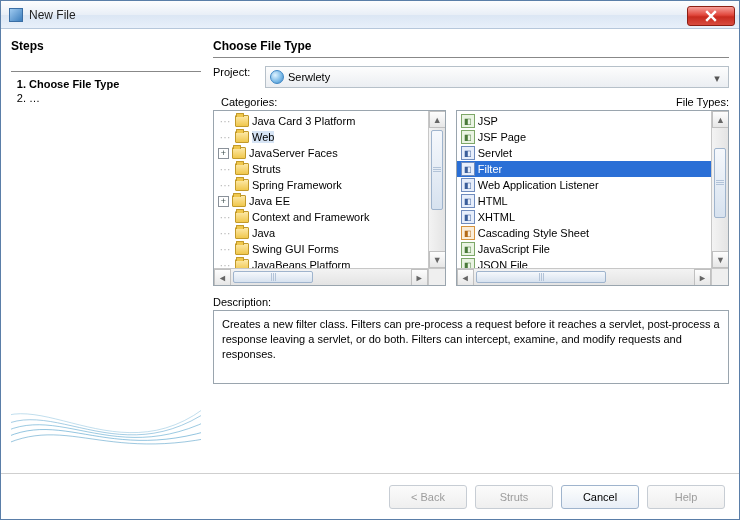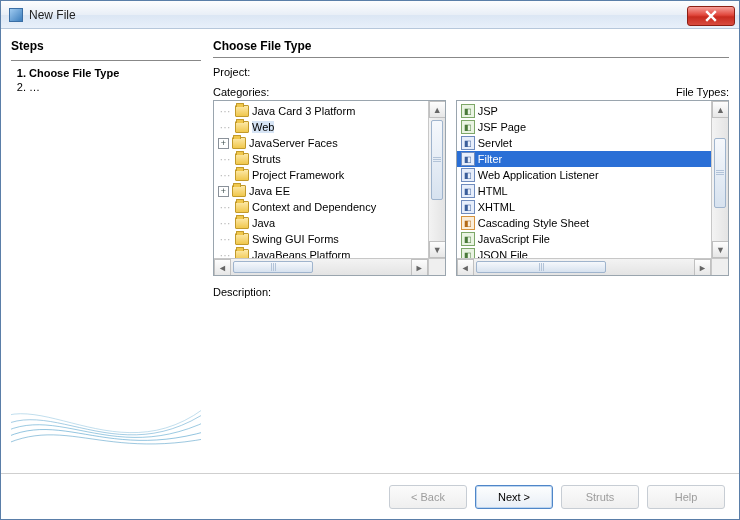--- a/index.html
+++ b/index.html
@@ -6,39 +6,39 @@
   html, body { margin:0; padding:0; font-family: Tahoma, Arial, sans-serif; font-size:11px; color:#000; background:#fff; }
   .window { width:740px; height:520px; border:1px solid #5a7ea8; background:#fff; position:relative; overflow:hidden;}
   .titlebar { height:28px; background:linear-gradient(#fdfdfe,#e9eff7 50%,#dbe6f4 51%,#e8f0fa); display:flex; align-items:center; padding:0 0 0 8px; border-bottom:1px solid #b6c7db;}
   .titlebar .cube { width:14px; height:14px; margin-right:6px; display:inline-block; background:linear-gradient(135deg,#9fcaf0,#3d7ebd); border:1px solid #3a6ea5;}
   .titlebar .title { flex:1; font-size:12px; color:#222;}
   .close-btn { width:48px; height:20px; margin:2px 4px 0 0; border-radius:3px; background:linear-gradient(#f7a09a,#e1473c 45%,#c82b1f 55%,#d84c40); border:1px solid #8c1e13; display:flex; align-items:center; justify-content:center; color:#fff; font-weight:bold; font-size:13px;}
   .close-btn svg { width:12px; height:12px; }
   .body { position:absolute; top:28px; left:0; right:0; bottom:0; display:flex; flex-direction:column;}
   .main { flex:1; display:flex; padding:8px 10px 0 10px; gap:12px; overflow:hidden;}
   .steps-pane { width:190px; position:relative; overflow:hidden;}
-  .steps-pane h3 { font-size:12px; font-weight:bold; margin:2px 0 7px 0;}
+  .steps-pane h3 { font-size:12px; font-weight:bold; margin:2px 0 18px 0;}
   .steps-pane hr { border:none; border-top:1px solid #888; margin:2px 0 6px 0;}
   .steps-pane ol { margin:0; padding:0 0 0 18px;}
   .steps-pane ol li { margin-bottom:2px;}
   .steps-pane .current { font-weight:bold;}
   .wave { position:absolute; bottom:0; left:-10px; width:230px; height:120px; pointer-events:none;}
   .content-pane { flex:1; display:flex; flex-direction:column; min-width:0;}
   .content-pane h3 { font-size:12px; font-weight:bold; margin:2px 0 2px 0;}
   .content-pane > hr { border:none; border-top:1px solid #888; margin:2px 0 8px 0;}
   .row { display:flex; gap:6px; margin-bottom:8px;}
   .row label { min-width:46px;}
   .project-select { flex:1; height:22px; border:1px solid #b6c0c9; background:linear-gradient(#fdfdfd,#ebeef2); display:flex; align-items:center; padding:0 4px; position:relative;}
   .project-select .globe { width:14px; height:14px; border-radius:50%; background:radial-gradient(circle at 35% 35%, #dff3ff, #77b7e6 60%, #3e86c4); border:1px solid #3e86c4; margin-right:4px;}
   .project-select .arrow { position:absolute; right:4px; top:4px; width:14px; height:14px; display:flex; align-items:center; justify-content:center; color:#555;}
   .lists-row { display:flex; gap:10px; height:190px;}
   .list-col { display:flex; flex-direction:column; min-width:0;}
   .list-col.cat { width:46%;}
   .list-col.ft { width:54%;text-align:right;}
-  .list-col label { margin-bottom:2px; text-decoration: underline; text-decoration-color: transparent;}
+  .list-col label { margin-bottom:2px; text-decoration: underline; text-decoration-color: transparent; margin-left: 8px;}
   .listbox { flex:1; border:1px solid #9aa5ae; background:#fff; position:relative; overflow:hidden;}
   .list-inner { position:absolute; top:0; left:0; right:17px; bottom:17px; overflow:hidden; padding:2px 0;}
   .tree-item, .ft-item { display:flex; align-items:center; height:16px; padding-left:4px; white-space:nowrap; gap:3px;}
   .expander { width:11px; height:11px; border:1px solid #8a9199; display:inline-flex; align-items:center; justify-content:center; font-size:9px; line-height:1; color:#455; background:#fff;}
   .dots { display:inline-block; width:14px; text-align:center; color:#bbb;}
   .folder { width:14px; height:12px; background:linear-gradient(#fde9a8,#f0c74c); border:1px solid #c29a2a; border-radius:1px; position:relative;}
   .folder::before { content:""; position:absolute; top:-3px; left:0; width:6px; height:3px; background:#f0c74c; border:1px solid #c29a2a; border-bottom:none; border-radius:1px 1px 0 0;}
   .ft-icon { width:14px; height:14px; border:1px solid #7da768; background:#eaf4e3; display:inline-flex; align-items:center; justify-content:center; font-size:8px; color:#4a7a3a;}
   .ft-icon.blue { border-color:#6f8bbd; background:#e7eefb; color:#3b5e9b;}
   .ft-icon.orange { border-color:#d6933e; background:#fbeeda; color:#b36a17;}
@@ -93,20 +93,25 @@
           <path d="M-20 105 C 60 50, 95 115, 230 80" stroke="#3a8fbf" stroke-width="1" fill="none" opacity="0.5"></path>
         </svg>
       </div>
 
       <div class="content-pane">
         <h3>Choose File Type</h3>
         <hr>
 
         <div class="row">
           <label>Project:</label>
+          <div class="project-select">
+            <span class="globe"></span>
+            <span>Serwlety</span>
+            <span class="arrow">▾</span>
+          </div>
         </div>
 
         <div class="lists-row">
 
           <div class="list-col cat">
             <label>Categories:</label>
             <div class="listbox">
               <div class="list-inner" id="cat-list">
                   <div class="tree-item">
                     <span class="dots">⋯</span>
@@ -124,31 +129,31 @@
                     <span>JavaServer Faces</span>
                   </div>
                   <div class="tree-item">
                     <span class="dots">⋯</span>
                     <span class="folder"></span>
                     <span>Struts</span>
                   </div>
                   <div class="tree-item">
                     <span class="dots">⋯</span>
                     <span class="folder"></span>
-                    <span>Project Framework</span>
+                    <span>Spring Framework</span>
                   </div>
                   <div class="tree-item">
                     <span class="expander">+</span>
                     <span class="folder"></span>
                     <span>Java EE</span>
                   </div>
                   <div class="tree-item">
                     <span class="dots">⋯</span>
                     <span class="folder"></span>
-                    <span>Context and Dependency</span>
+                    <span>Context and Framework</span>
                   </div>
                   <div class="tree-item">
                     <span class="dots">⋯</span>
                     <span class="folder"></span>
                     <span>Java</span>
                   </div>
                   <div class="tree-item">
                     <span class="dots">⋯</span>
                     <span class="folder"></span>
                     <span>Swing GUI Forms</span>
@@ -243,23 +248,24 @@
                     </div>
                   </div>
                 <div class="sb-btn">►</div>
               </div>
               <div class="corner"></div>
             </div>
           </div>
         </div>
 
         <div class="desc-label">Description:</div>
+        <div class="desc-box">Creates a new filter class. Filters can pre-process a request before it reaches a servlet, post-process a response leaving a servlet, or do both. Filters can intercept, examine, and modify requests and responses.</div>
       </div>
     </div>
 
     <div class="button-bar">
       <div class="btn disabled">&lt; Back</div>
-      <div class="btn default">Next &gt;</div>
       <div class="btn disabled">Struts</div>
+      <div class="btn">Cancel</div>
       <div class="btn disabled">Help</div>
     </div>
   </div>
 </div>
 
 </body></html>

